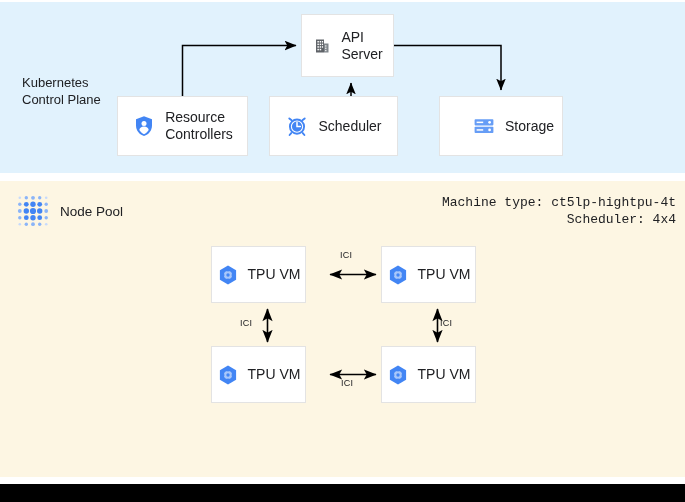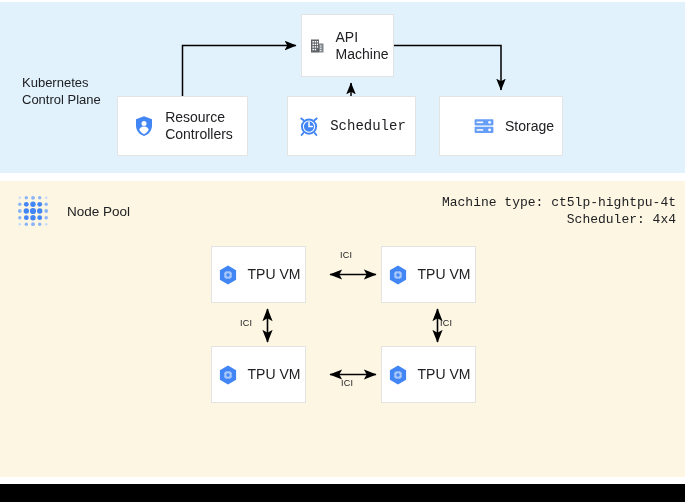--- a/index.html
+++ b/index.html
@@ -14,39 +14,39 @@
   #control-plane-panel{top:2px;height:171px;background:#e1f2fd;}
   #node-pool-panel{top:181px;height:296px;background:#fdf6e3;}
   #bottom-bar{position:absolute;left:0;top:484px;width:685px;height:18px;background:#000000;}
 
   
   .panel-title{
     position:absolute;font-size:13px;line-height:17px;color:#202124;white-space:pre;margin-top:46px;
   }
   #control-plane-title{left:22px;top:28px;}
 
-  #node-pool-header{position:absolute;left:14px;top:192px;display:flex;align-items:center;gap:15px;}
+  #node-pool-header{position:absolute;left:14px;top:192px;display:flex;align-items:center;gap:8px;}
   #node-pool-label{font-size:13.5px;color:#202124;}
 
   #node-pool-meta{
     position:absolute;right:9px;top:194px;text-align:right;
     font-size:13px;line-height:17px;color:#202124;font-family:Liberation Mono, monospace;
   }
 
   
   .node-box{
     position:absolute;background:#ffffff;border:1px solid #e3e3e3;
     display:flex;align-items:center;justify-content:center;gap:9px;
     font-size:14px;color:#202124;box-sizing:border-box;
   }
   .node-box .label{white-space:pre;line-height:17px;}
 
   #api-server-box   {left:301px;top:14px;width:93px;height:63px;}
   #resource-controllers-box{left:117px;top:96px;width:131px;height:60px;}
-  #scheduler-box    {left:287px;top:96px;width:129px;height:60px;font-family:Liberation Mono, monospace;}
+  #scheduler-box    {left:269px;top:96px;width:129px;height:60px;}
   #storage-box      {left:439px;top:96px;width:124px;height:60px;padding-left:24px;}
 
   .tpu-box{left:0;top:0;width:95px;height:57px;}
   #tpu-vm-1{left:211px;top:246px;}
   #tpu-vm-2{left:381px;top:246px;}
   #tpu-vm-3{left:211px;top:346px;}
   #tpu-vm-4{left:381px;top:346px;}
 
   
   .icon{display:inline-block;flex:0 0 auto;line-height:0;}
@@ -87,21 +87,21 @@
         <rect x="10" y="10.2" width="1.1" height="1.5"></rect>
         <rect x="5.4" y="12.8" width="1.5" height="1.5"></rect>
         <rect x="7.7" y="12.8" width="1.5" height="1.5"></rect>
         <rect x="13.2" y="9.3" width="1.2" height="1.3"></rect>
         <rect x="13.2" y="11.6" width="1.2" height="1.3"></rect>
         <rect x="13.2" y="13.9" width="1.2" height="1.3"></rect>
       </g>
     </svg>
   </span>
   <span class="label">API
-Machine</span>
+Server</span>
 </div>
 
 <div class="node-box" id="resource-controllers-box">
   <span class="icon">
     <svg width="24" height="24" viewBox="0 0 24 24">
       <path d="M12 2.2 L20 5.3 V11.4 C20 16.4 16.6 20.5 12 21.9 C7.4 20.5 4 16.4 4 11.4 V5.3 Z" fill="#4285f4"></path>
       <circle cx="12" cy="9.4" r="2.5" fill="#ffffff"></circle>
       <path d="M12 12.6 C9.4 12.6 7.6 14.1 7.3 16.1 C8.5 18 10.1 19.4 12 20.2 C13.9 19.4 15.5 18 16.7 16.1 C16.4 14.1 14.6 12.6 12 12.6 Z" fill="#ffffff"></path>
     </svg>
   </span>

